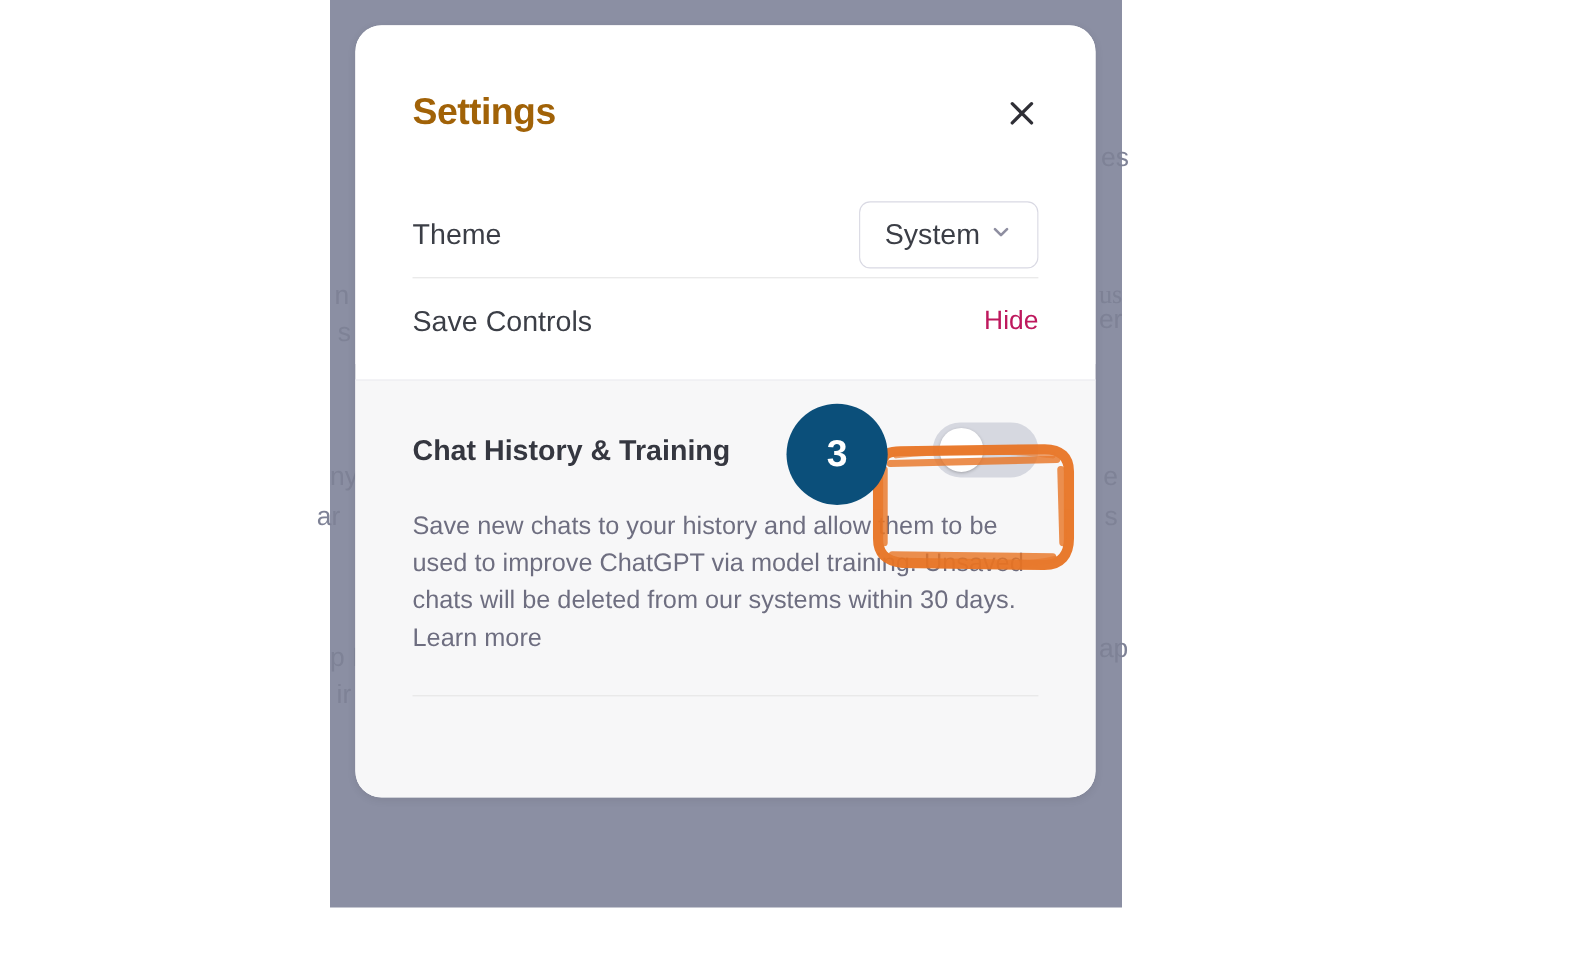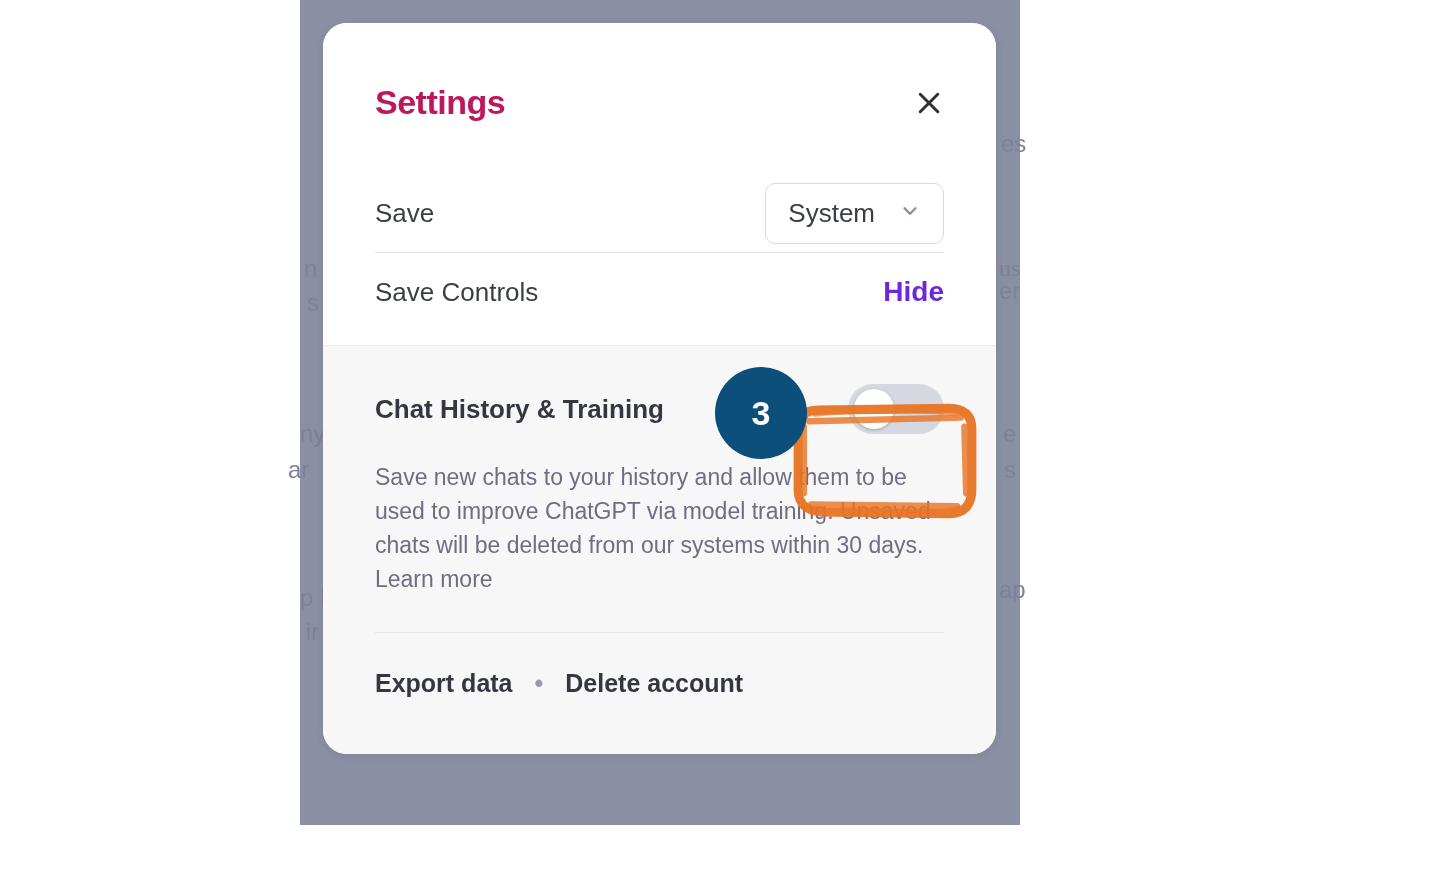--- a/index.html
+++ b/index.html
@@ -36,21 +36,21 @@
   }
   .modal-header {
     display: flex;
     align-items: center;
     justify-content: space-between;
     margin-bottom: 52px;
   }
   .modal-title {
     font-size: 34px;
     font-weight: 700;
-    color: #be185d;
+    color: #a16207;
     letter-spacing: -0.5px;
   }
   .close-btn { cursor: pointer; }
   .close-btn svg { display:block; }
 
   .row {
     display: flex;
     align-items: center;
     justify-content: space-between;
     min-height: 78px;
@@ -60,33 +60,33 @@
     color: #3b3e46;
   }
   .divider {
     height: 1px;
     background: #e5e5e5;
   }
 
   .theme-select {
     display: flex;
     align-items: center;
-    gap: 24px;
+    gap: 8px;
     border: 1px solid #d9d9e3;
     border-radius: 10px;
     padding: 14px 22px;
     font-size: 26px;
     color: #3b3e46;
     cursor: pointer;
   }
 
   .hide-link {
-    color: #6d28d9;
-    font-size: 28px;
-    font-weight: 700;
+    color: #be185d;
+    font-size: 24px;
+    font-weight: 400;
     cursor: pointer;
   }
 
   .modal-bottom {
     background: #f7f7f8;
     padding: 38px 52px 56px 52px;
     border-top: 1px solid #ececf1;
   }
   .sub-title {
     font-size: 26px;
@@ -200,21 +200,21 @@
           <span>
             <svg width="30" height="30" viewBox="0 0 24 24" fill="none" stroke="#2f2f36" stroke-width="2.4" stroke-linecap="round">
               <line x1="5" y1="5" x2="19" y2="19"></line>
               <line x1="19" y1="5" x2="5" y2="19"></line>
             </svg>
           </span>
         </div>
       </div>
 
       <div class="row">
-        <div class="row-label">Save</div>
+        <div class="row-label">Theme</div>
         <div class="theme-select">
           <span>System</span>
           <span>
             <svg width="22" height="22" viewBox="0 0 24 24" fill="none" stroke="#8e8ea0" stroke-width="2.6" stroke-linecap="round" stroke-linejoin="round">
               <polyline points="6 9 12 15 18 9"></polyline>
             </svg>
           </span>
         </div>
       </div>
 
@@ -232,25 +232,20 @@
         <div class="toggle">
           <div class="knob"></div>
         </div>
       </div>
       <div class="desc">
         <span>Save new chats to your history and allow them to be used to improve ChatGPT via model training. Unsaved chats will be deleted from our systems within 30 days. </span><span class="learn-more">Learn more</span>
       </div>
 
       <div class="divider2"></div>
 
-      <div class="footer-actions">
-        <span class="action">Export data</span>
-        <span class="dot">•</span>
-        <span class="action">Delete account</span>
-      </div>
     </div>
   </div>
 
   <svg class="scribble-ring" viewBox="0 0 200 130">
     <g fill="none" stroke="#e87424" stroke-width="10" stroke-linecap="round" stroke-linejoin="round" opacity="0.95">
       <path d="M12 16 C 8 16, 6 22, 6 40 L 6 96 C 6 110, 12 118, 30 120 L 170 122 C 186 122, 194 112, 194 96 L 194 30 C 194 16, 186 8, 170 8 L 28 10 C 16 10, 12 14, 12 16 Z"></path>
       <path d="M18 22 L 182 18 M 186 28 L 188 100 M 178 114 L 20 112 M 12 100 L 12 28" stroke-width="7" opacity="0.85"></path>
       <path d="M24 14 C 60 10, 140 8, 178 14" stroke-width="6" opacity="0.7"></path>
       <path d="M24 118 C 70 124, 150 124, 180 116" stroke-width="6" opacity="0.7"></path>
     </g>

